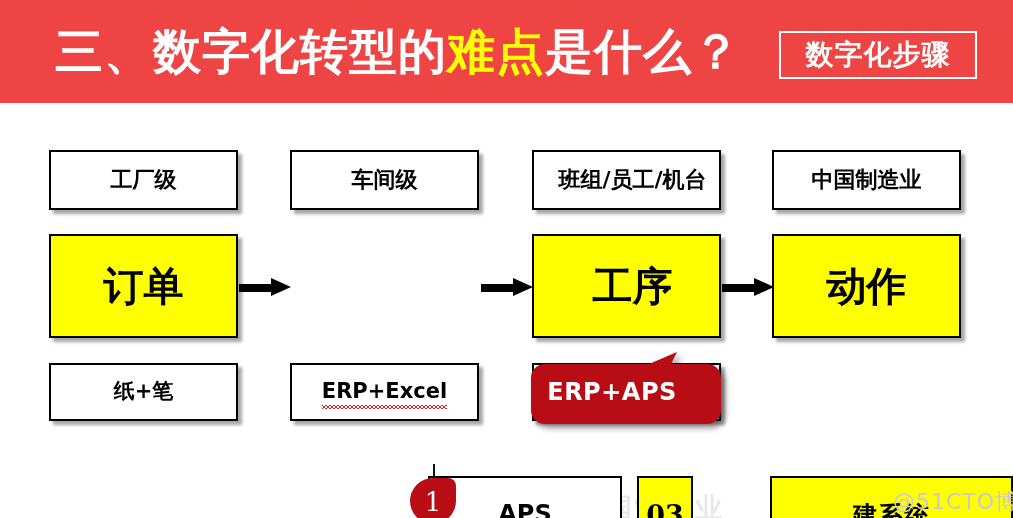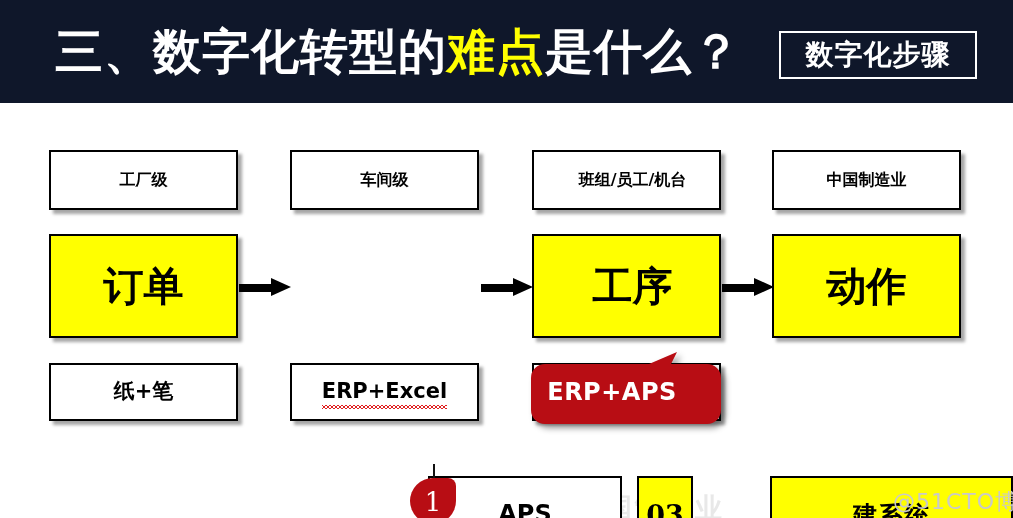--- a/index.html
+++ b/index.html
@@ -17,21 +17,21 @@
     background: #ffffff;
     overflow: hidden;
   }
 
   
   #header-banner {
     position: absolute;
     left: 0; top: 0;
     width: 1013px;
     height: 103px;
-    background: #0f172a;
+    background: #ef4444;
   }
   #header-title {
     position: absolute;
     left: 55px;
     top: 22px;
     font-size: 48px;
     font-weight: bold;
     color: #ffffff;
     letter-spacing: 1px;
     white-space: nowrap;
@@ -72,21 +72,21 @@
   }
   .box .box-label {
     font-weight: bold;
     color: #000000;
     text-align: center;
     line-height: 1.1;
   }
 
   
   .row1 { height: 60px; top: 150px; }
-  .row1 .box-label { font-size: 16px; }
+  .row1 .box-label { font-size: 22px; }
 
   
   .row2 {
     height: 104px;
     top: 234px;
     background: #ffff00;
   }
   .row2 .box-label { font-size: 40px; }
 
   

